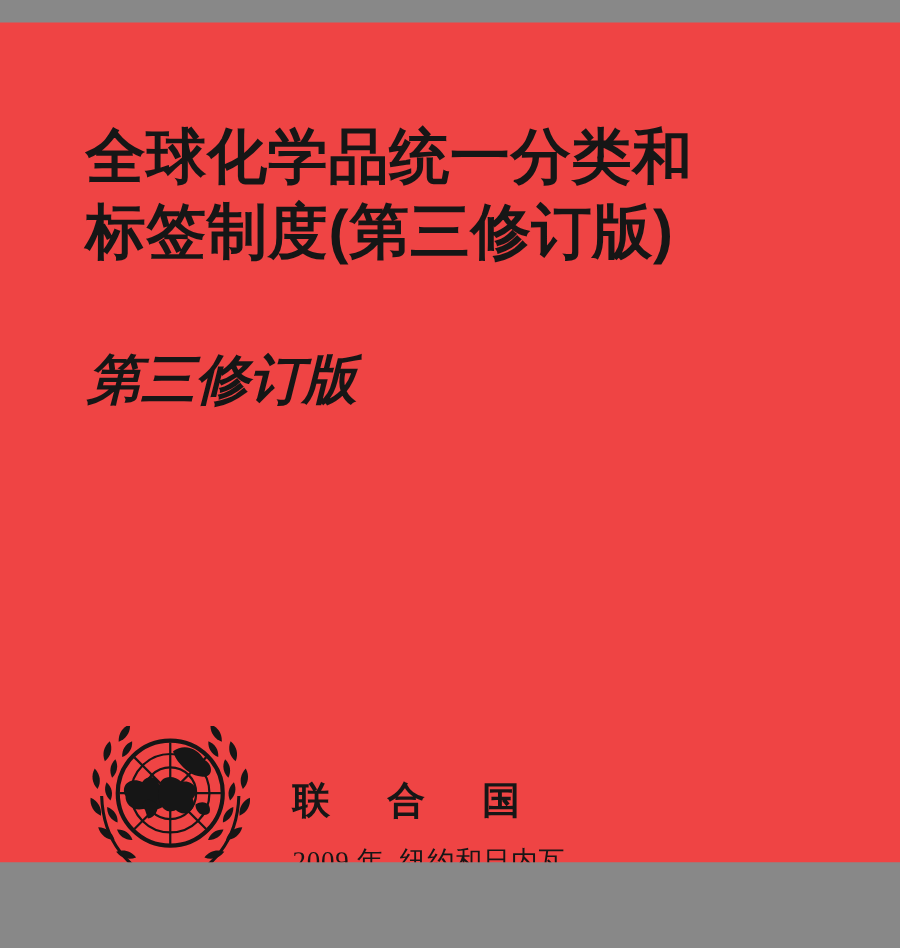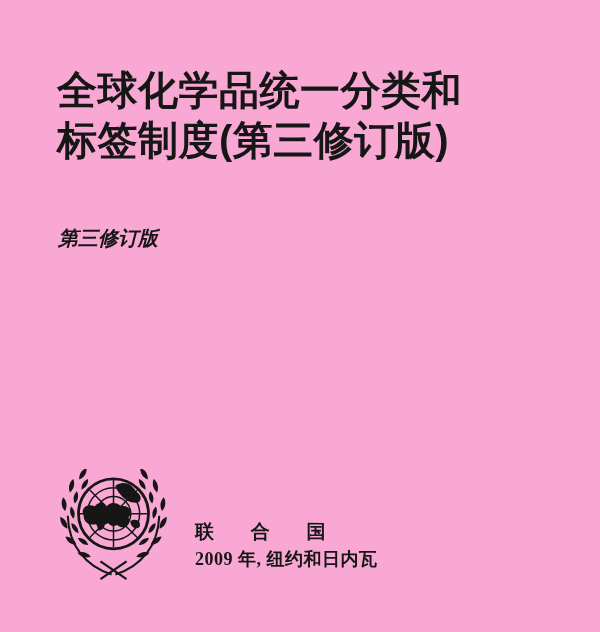--- a/index.html
+++ b/index.html
@@ -1,73 +1,74 @@
 <!DOCTYPE html>
 <html><head>
 <meta charset="utf-8">
 <style>
   html,body { margin:0; padding:0; background:#888; }
   .page {
     position: relative;
     width: 600px;
-    height: 632px;
-    background: #f9a8d4;
+    height: 560px;
+    background: #ef4444;
     overflow: hidden;
     font-family: "Liberation Sans", sans-serif;
     color: #161616;
+    margin-top: 15px;
   }
   .title {
     position: absolute;
     left: 57px;
     top: 65px;
     font-family: "Liberation Sans", sans-serif;
     font-size: 40px;
     line-height: 50px;
     font-weight: 600;
     letter-spacing: 0.5px;
     color: #161616;
     white-space: nowrap;
   }
   .edition {
     position: absolute;
     left: 58px;
     top: 221px;
     font-family: "Liberation Serif", serif;
     font-style: italic;
     font-weight: 700;
-    font-size: 20px;
+    font-size: 36px;
     line-height: 34px;
     color: #161616;
     white-space: nowrap;
   }
   .emblem {
     position: absolute;
     left: 57px;
     top: 469px;
     width: 113px;
     height: 112px;
   }
   .publisher {
     position: absolute;
     left: 195px;
-    top: 520px;
+    top: 508px;
     font-family: "Liberation Serif", serif;
     font-weight: 700;
-    font-size: 19px;
+    font-size: 25px;
     line-height: 24px;
     letter-spacing: 16px;
     color: #161616;
     white-space: nowrap;
   }
   .imprint {
     position: absolute;
     left: 195px;
     top: 547px;
     font-family: "Liberation Serif", serif;
-    font-weight: 700;
+    font-weight: 400;
     font-size: 18px;
     line-height: 24px;
     letter-spacing: 0.5px;
     color: #161616;
     white-space: nowrap;
   }
 </style>
 </head>
 <body>
 

